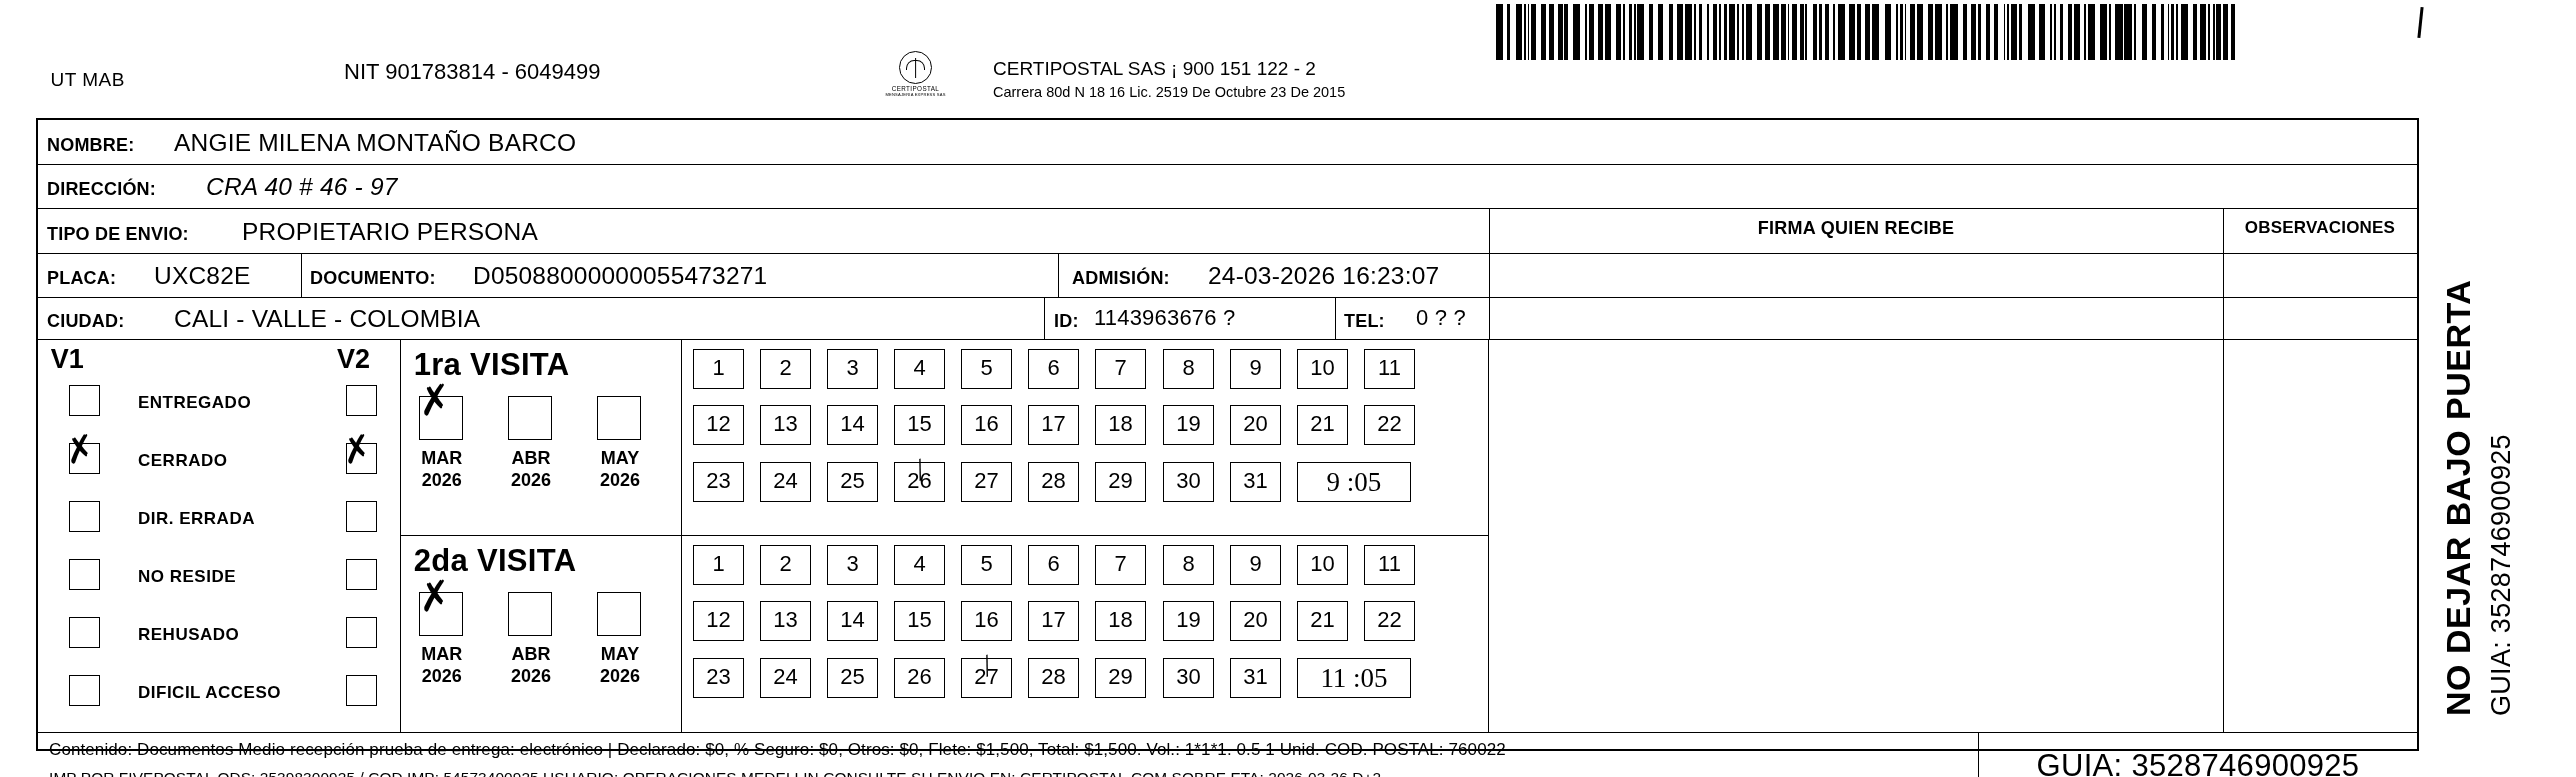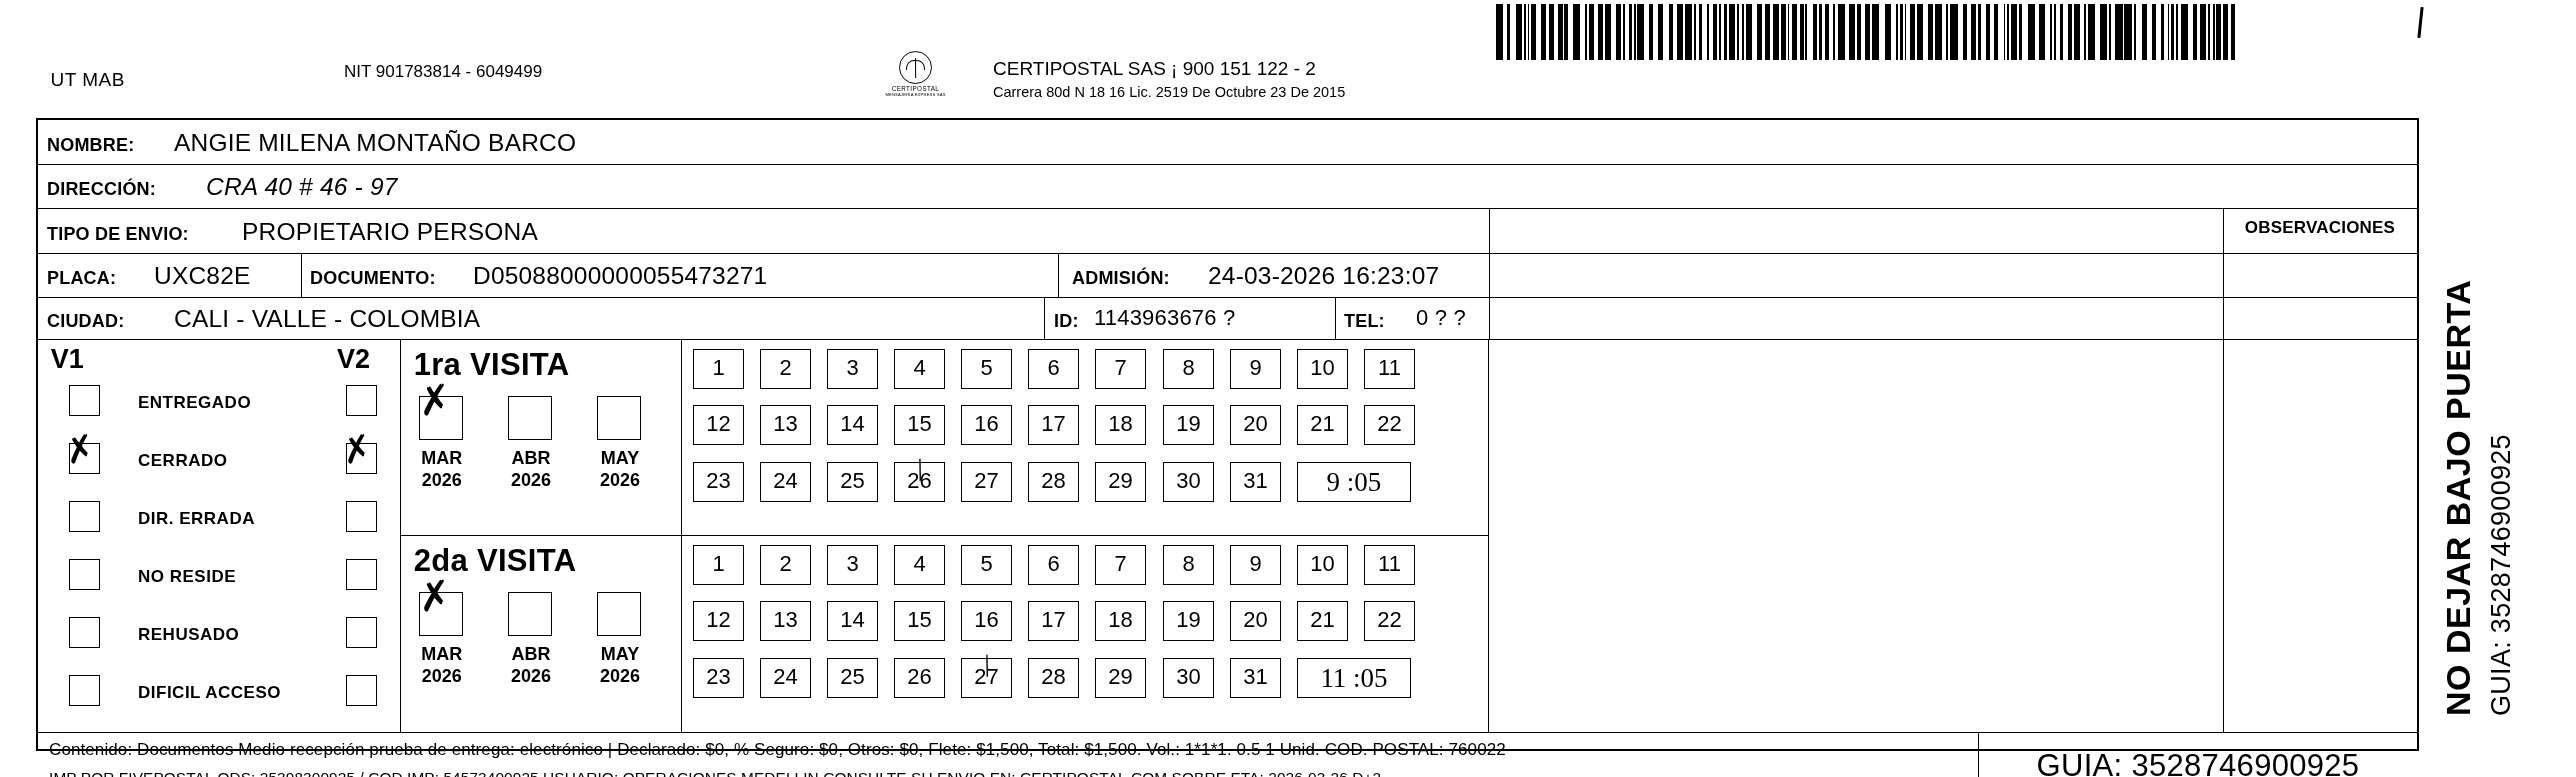--- a/index.html
+++ b/index.html
@@ -32,21 +32,21 @@
     position: absolute;
     left: 14.5px;
     top: 25.4px;
     font-size: 19px;
     letter-spacing: 0.5px;
   }
   .hdr-nit {
     position: absolute;
     left: 308px;
     top: 12.7px;
-    font-size: 17px;
+    font-size: 22px;
     line-height: 29px;
   }
   .hdr-logo {
     position: absolute;
     left: 848px;
     top: 7.3px;
     width: 63px;
     text-align: center;
   }
   .hdr-logo .mark {
@@ -608,20 +608,21 @@
     <div class="row r-dir">
       <span class="lbl">DIRECCIÓN:</span>
       <span class="val">CRA 40 # 46 - 97</span>
     </div>
 
     <div class="row r-tipo">
       <span class="lbl">TIPO DE ENVIO:</span>
       <span class="val">PROPIETARIO PERSONA</span>
       <span class="cellline" style="left:1451px;"></span>
 
+      <div class="firmahead" style="left:1451px;">FIRMA QUIEN RECIBE</div>
       <div class="obshead" style="left:2185px;">OBSERVACIONES</div>
       <span class="cellline" style="left:2185px;"></span>
     </div>
 
     <div class="row r-placa">
       <span class="lbl lbl1">PLACA:</span>
       <span class="val v1">UXC82E</span>
       <span class="cellline" style="left:263px;"></span>
       <span class="lbl lbl2">DOCUMENTO:</span>
       <span class="val v2">D05088000000055473271</span>

